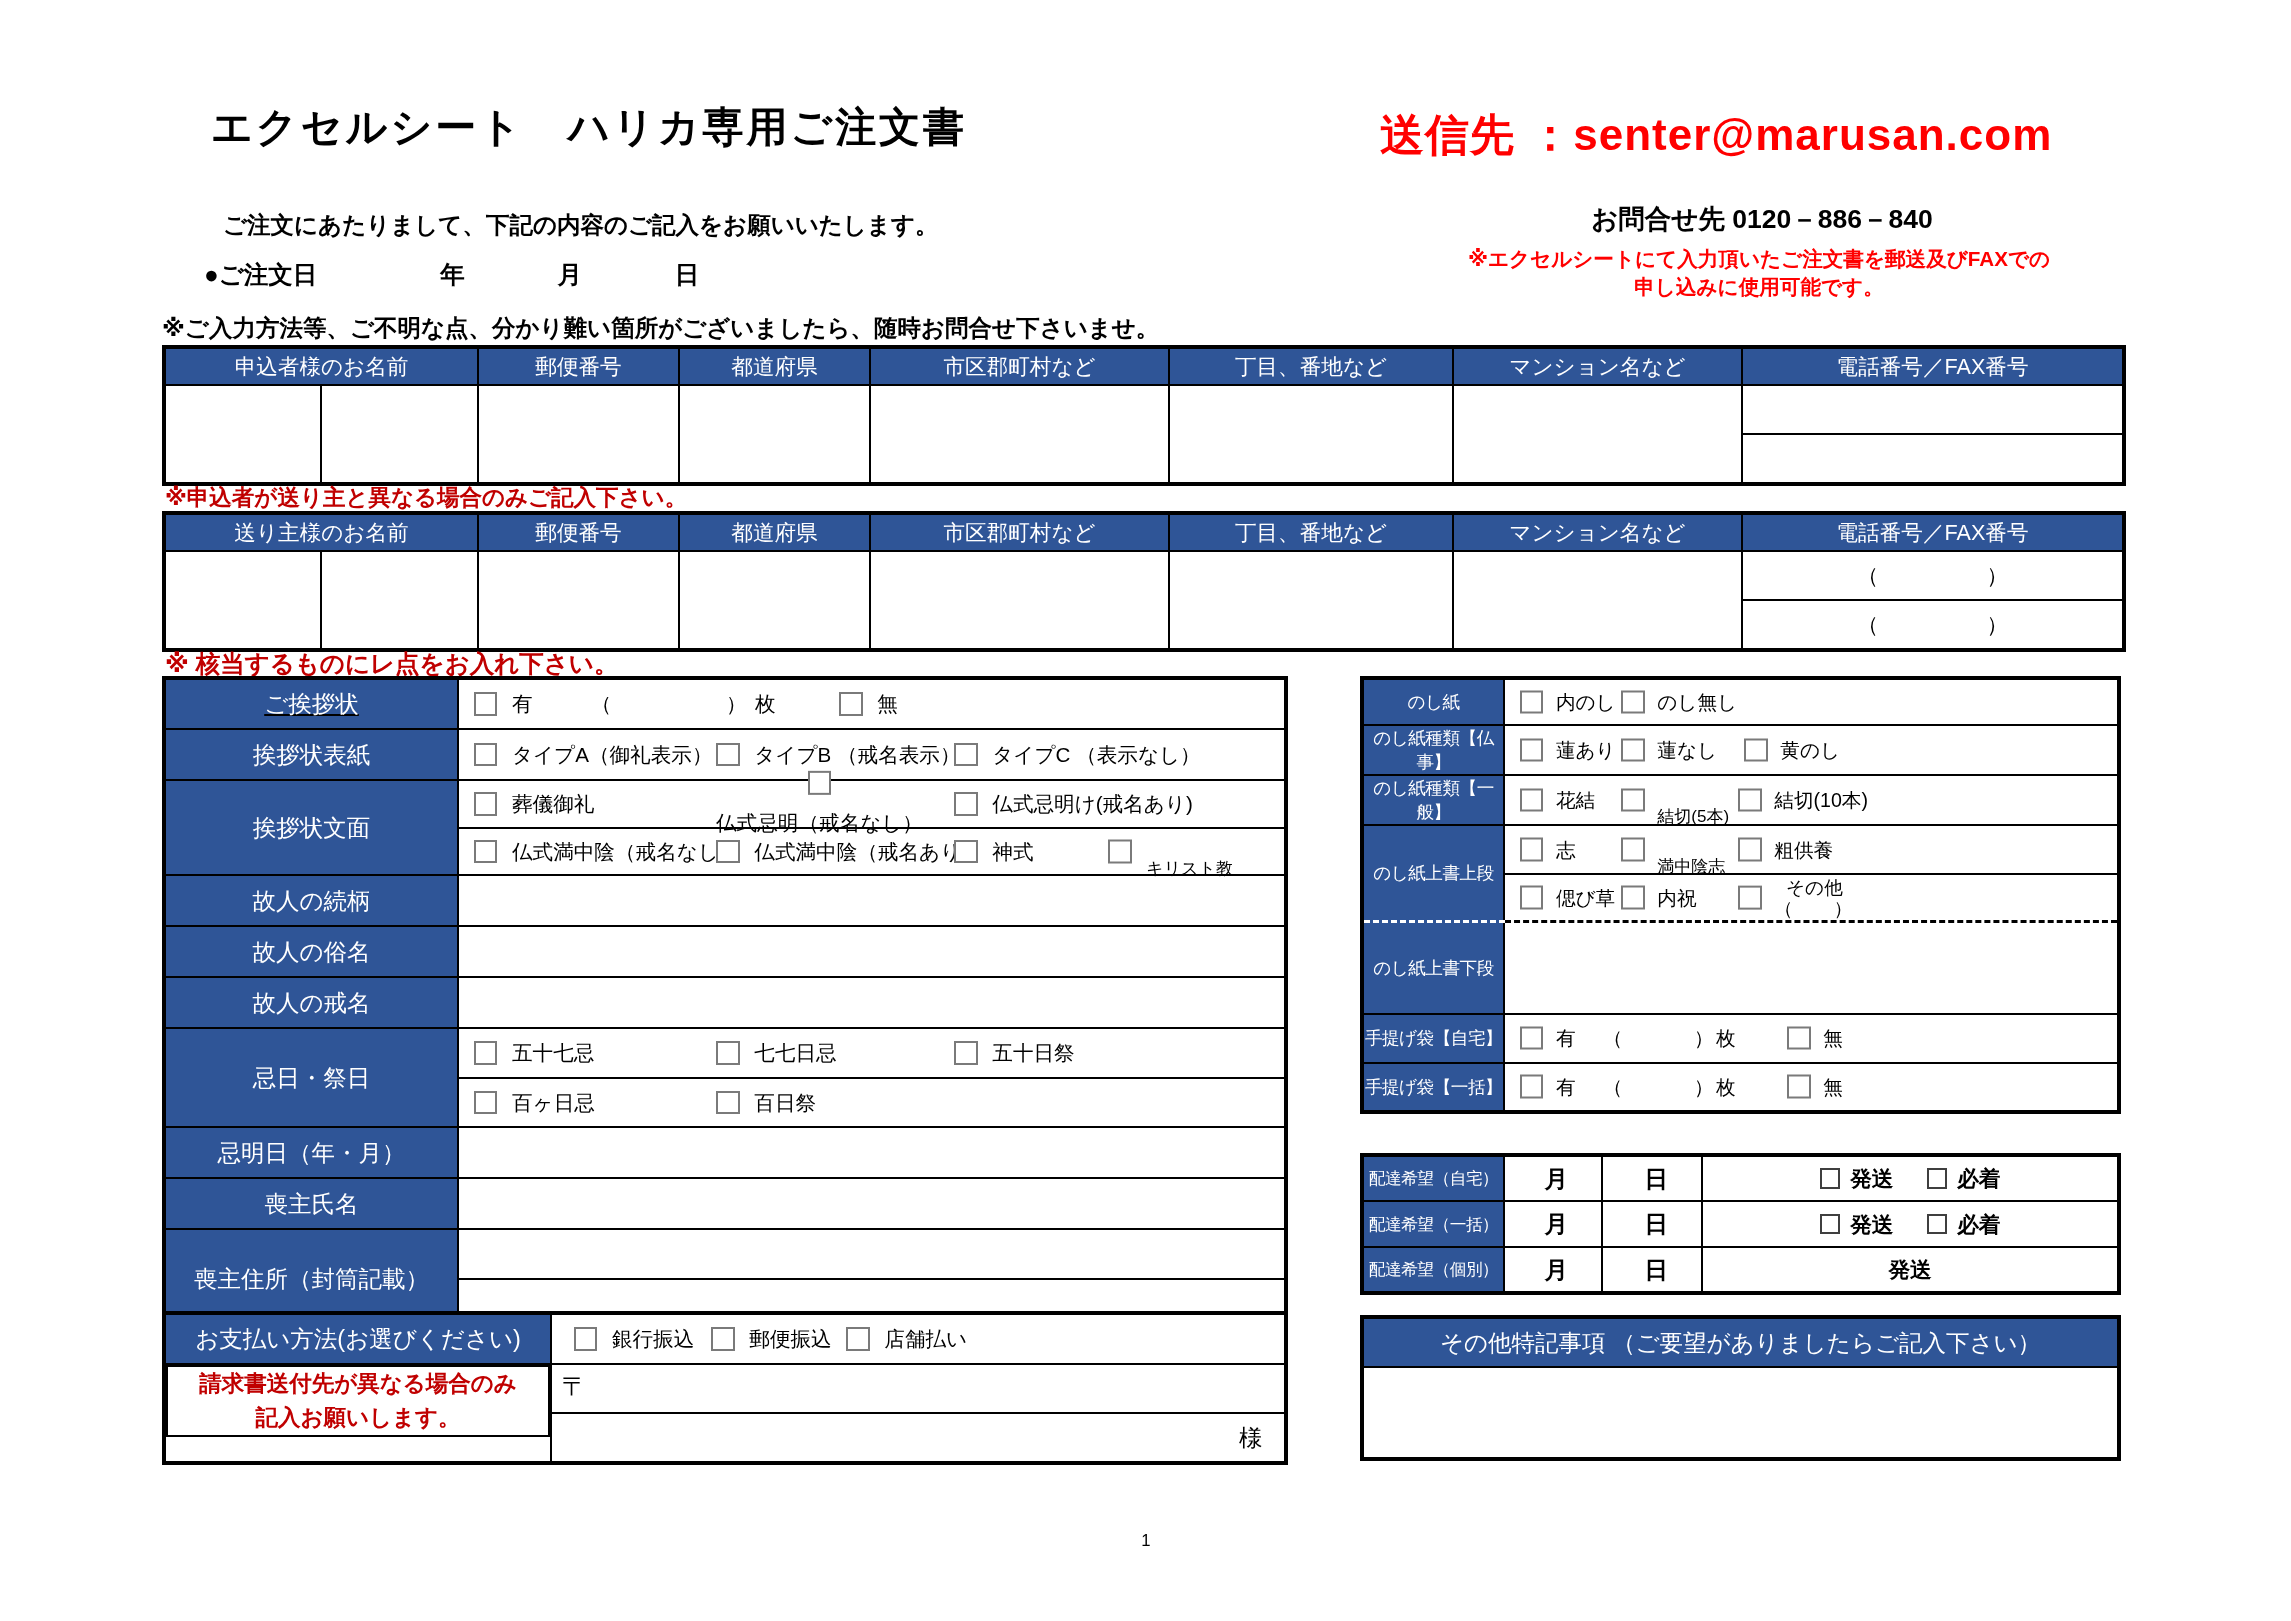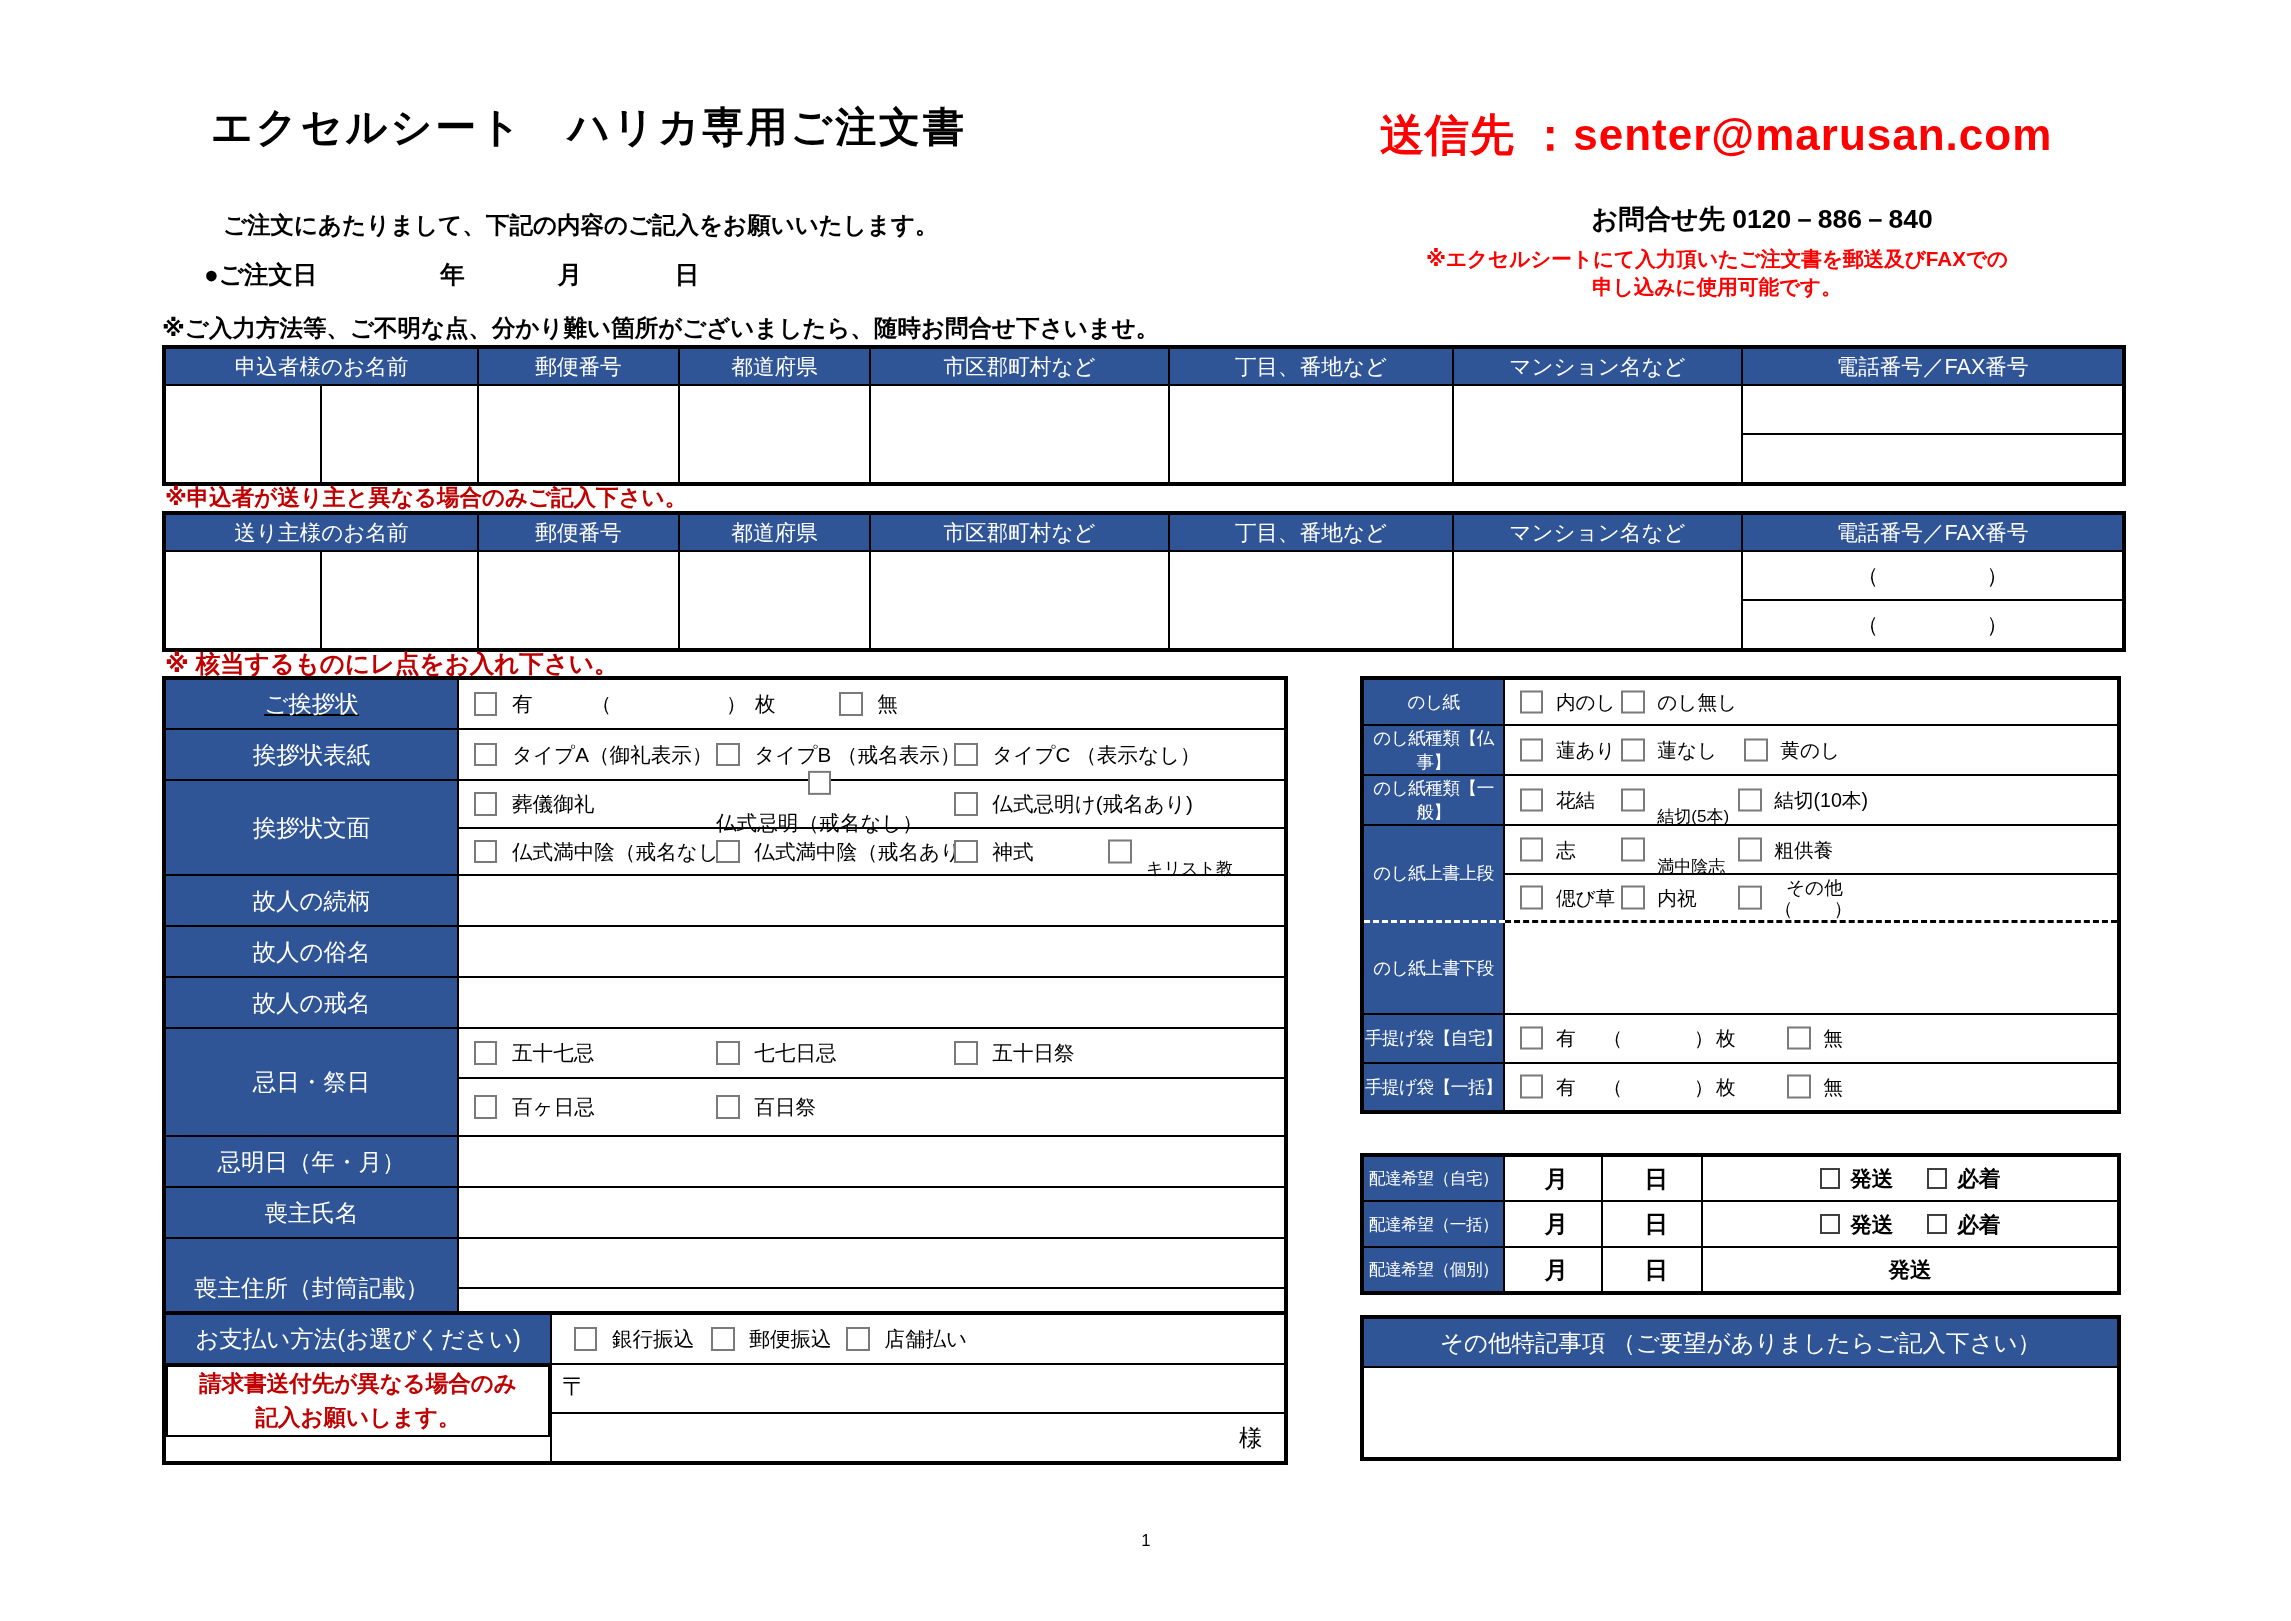--- a/index.html
+++ b/index.html
@@ -67,21 +67,21 @@
 <div class="abs title" style="left:211px;top:100px;">エクセルシート　ハリカ専用ご注文書</div>
 <div class="abs sendto" style="left:1380px;top:106px;">送信先 ：senter@marusan.com</div>
 <div class="abs intro" style="left:223px;top:209px;">ご注文にあたりまして、下記の内容のご記入をお願いいたします。</div>
 <div class="abs contact" style="left:1392px;top:201px;width:740px;">お問合せ先 0120－886－840</div>
 <div class="abs orderdate" style="left:204px;top:258px;">
   <span>●ご注文日</span>
   <span class="u" style="margin-left:116px;">年</span>
   <span class="u" style="margin-left:86px;">月</span>
   <span class="u" style="margin-left:86px;">日</span>
 </div>
-<div class="abs faxnote" style="left:1423px;top:245px;width:588px;">※エクセルシートにて入力頂いたご注文書を郵送及びFAXでの申し込みに使用可能です。</div>
+<div class="abs faxnote" style="left:1465px;top:245px;width:588px;">※エクセルシートにて入力頂いたご注文書を郵送及びFAXでの申し込みに使用可能です。</div>
 <div class="abs helpnote" style="left:162px;top:312px;">※ご入力方法等、ご不明な点、分かり難い箇所がございましたら、随時お問合せ下さいませ。</div>
 
 <table class="t addr" style="left:162px;top:345px;width:1960px;">
   <colgroup>
       <col style="width:157px">
       <col style="width:157px">
       <col style="width:201px">
       <col style="width:191px">
       <col style="width:299px">
       <col style="width:284px">
@@ -261,21 +261,21 @@
             </span>
         <span class="it" style="left:257px;">
               <span class="cb"></span>
               <span>七七日忌</span>
             </span>
         <span class="it" style="left:495px;">
               <span class="cb"></span>
               <span>五十日祭</span>
             </span>
       </div>
-      <div class="rl" style="height:56px;">
+      <div class="rl" style="height:47px;">
         <span class="it" style="left:14.7px;">
               <span class="cb"></span>
               <span>百ヶ日忌</span>
             </span>
         <span class="it" style="left:257px;">
               <span class="cb"></span>
               <span>百日祭</span>
             </span>
       </div>
     </td>

